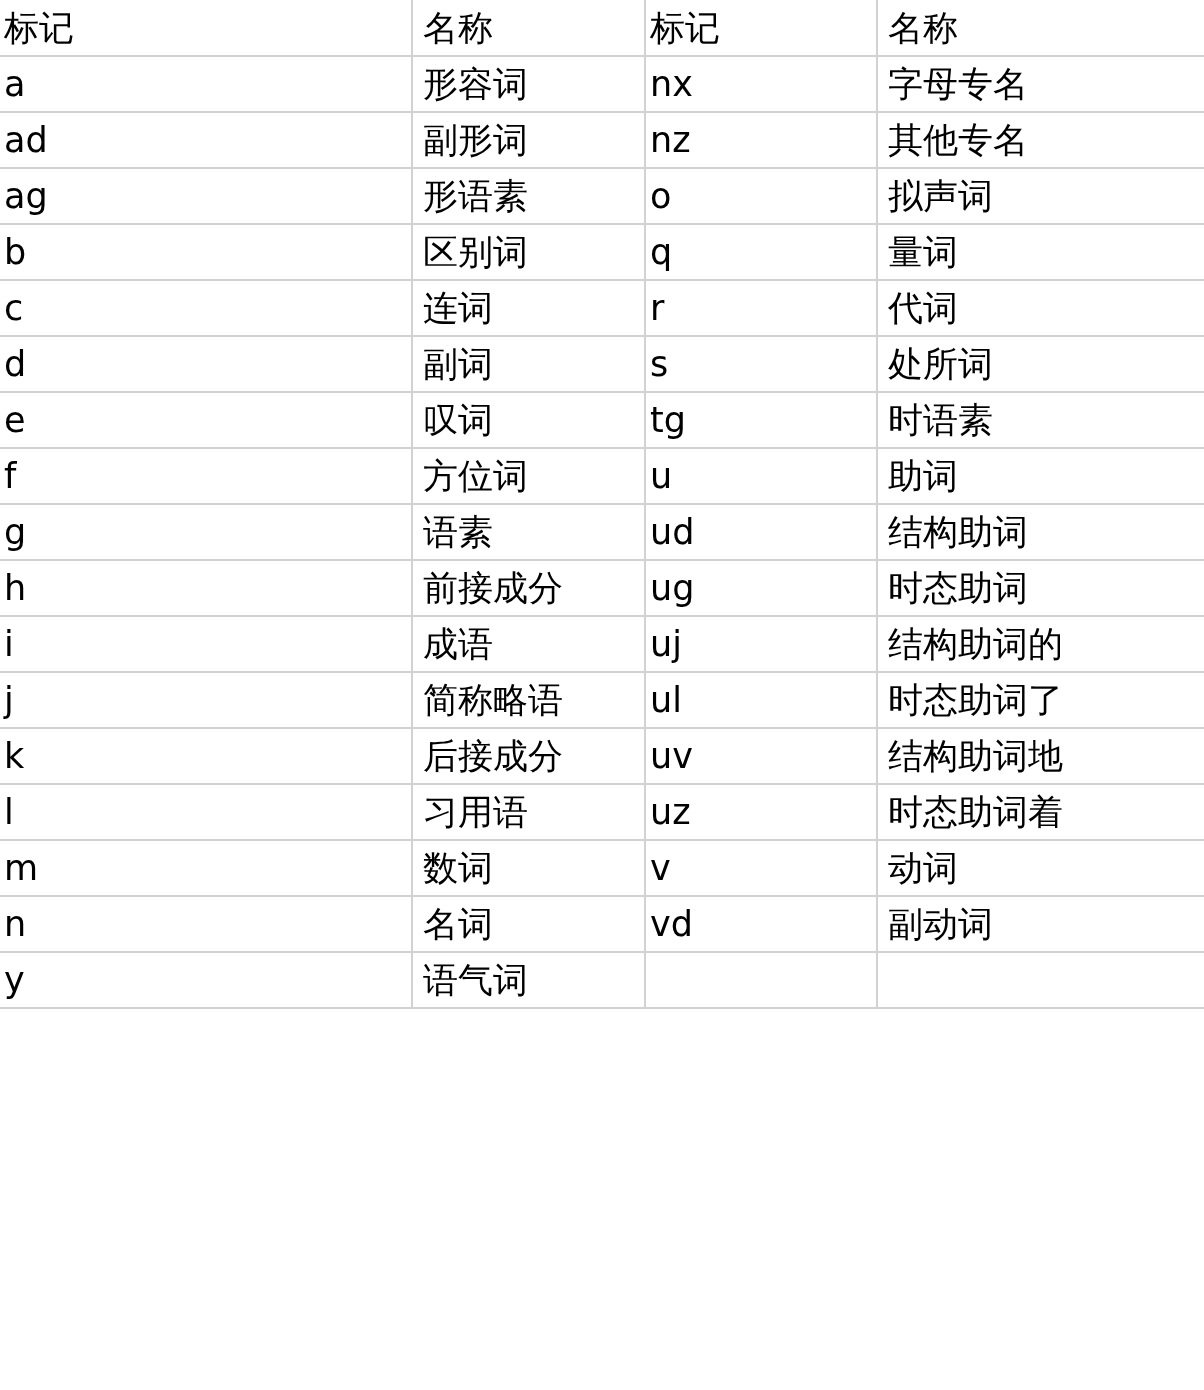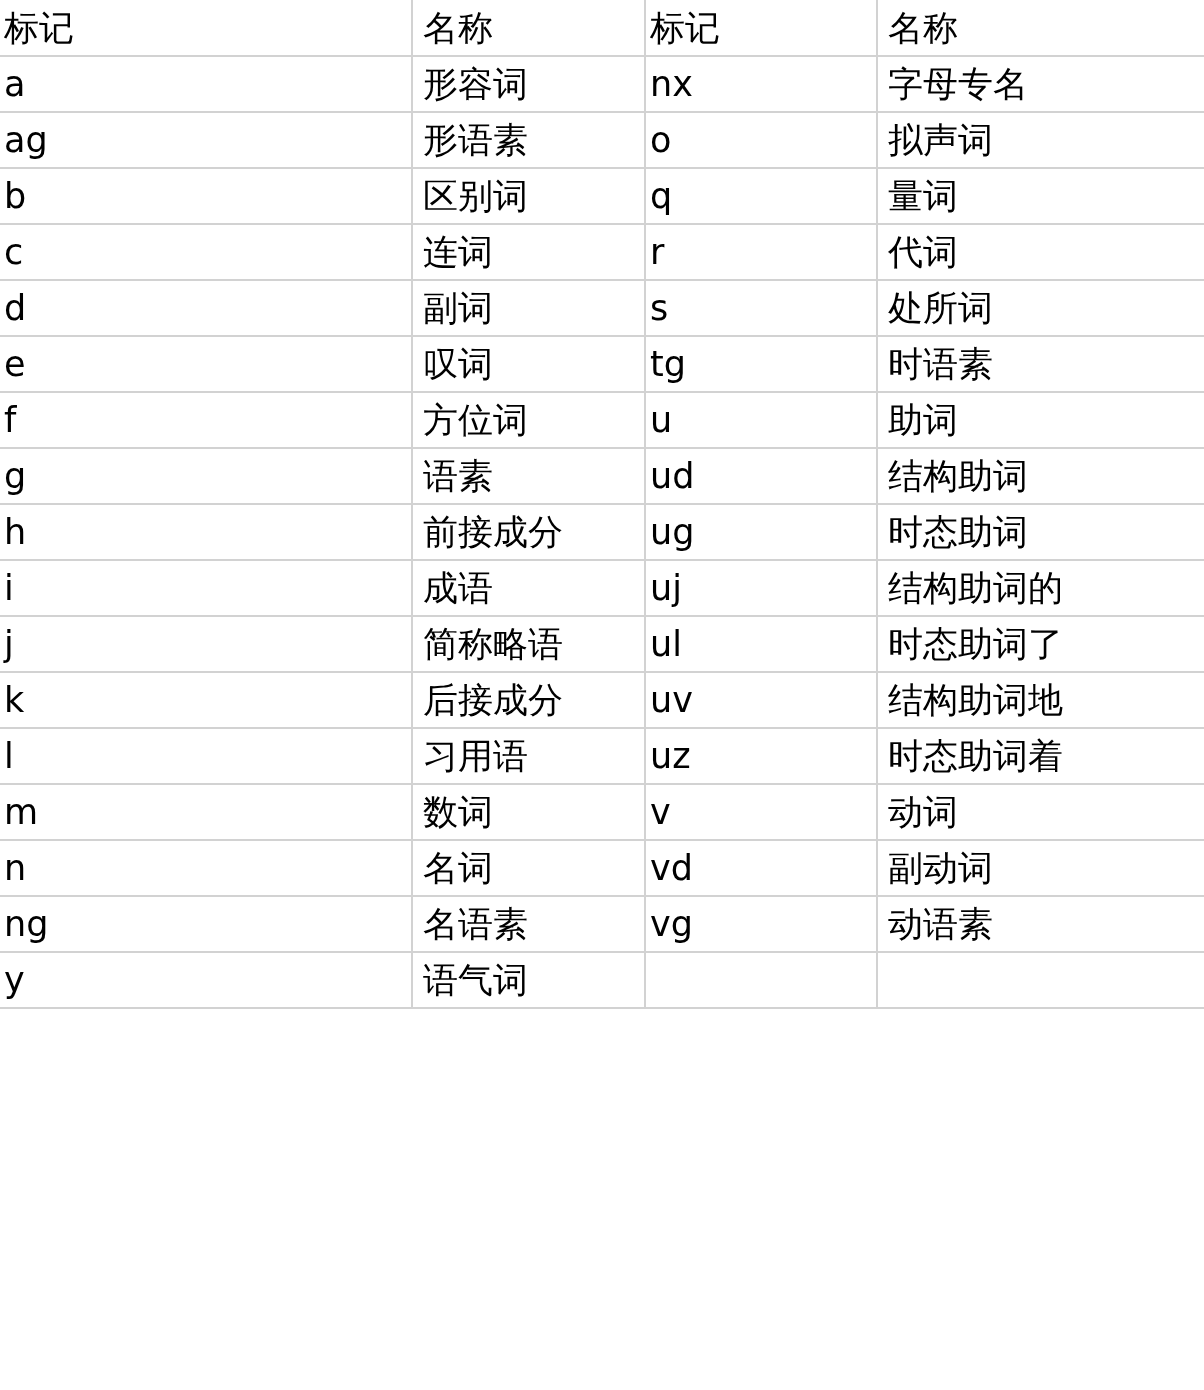--- a/index.html
+++ b/index.html
@@ -71,20 +71,26 @@
       <th class="col-tag">标记</th>
       <th class="col-name col-last">名称</th>
     </tr>
   </thead>
   <tbody id="table-body">
       <tr>
         <td class="col-tag">a</td>
         <td class="col-name">形容词</td>
         <td class="col-tag">nx</td>
         <td class="col-name col-last">字母专名</td>
+      </tr>
+      <tr>
+        <td class="col-tag">ad</td>
+        <td class="col-name">副形词</td>
+        <td class="col-tag">nz</td>
+        <td class="col-name col-last">其他专名</td>
       </tr>
       <tr>
         <td class="col-tag">ag</td>
         <td class="col-name">形语素</td>
         <td class="col-tag">o</td>
         <td class="col-name col-last">拟声词</td>
       </tr>
       <tr>
         <td class="col-tag">b</td>
         <td class="col-name">区别词</td>
@@ -157,25 +163,19 @@
         <td class="col-tag">v</td>
         <td class="col-name col-last">动词</td>
       </tr>
       <tr>
         <td class="col-tag">n</td>
         <td class="col-name">名词</td>
         <td class="col-tag">vd</td>
         <td class="col-name col-last">副动词</td>
       </tr>
       <tr>
-        <td class="col-tag">ng</td>
-        <td class="col-name">名语素</td>
-        <td class="col-tag">vg</td>
-        <td class="col-name col-last">动语素</td>
-      </tr>
-      <tr>
         <td class="col-tag">y</td>
         <td class="col-name">语气词</td>
         <td class="col-tag"></td>
         <td class="col-name col-last"></td>
       </tr>
     </tbody>
 </table>
 
 </body></html>

